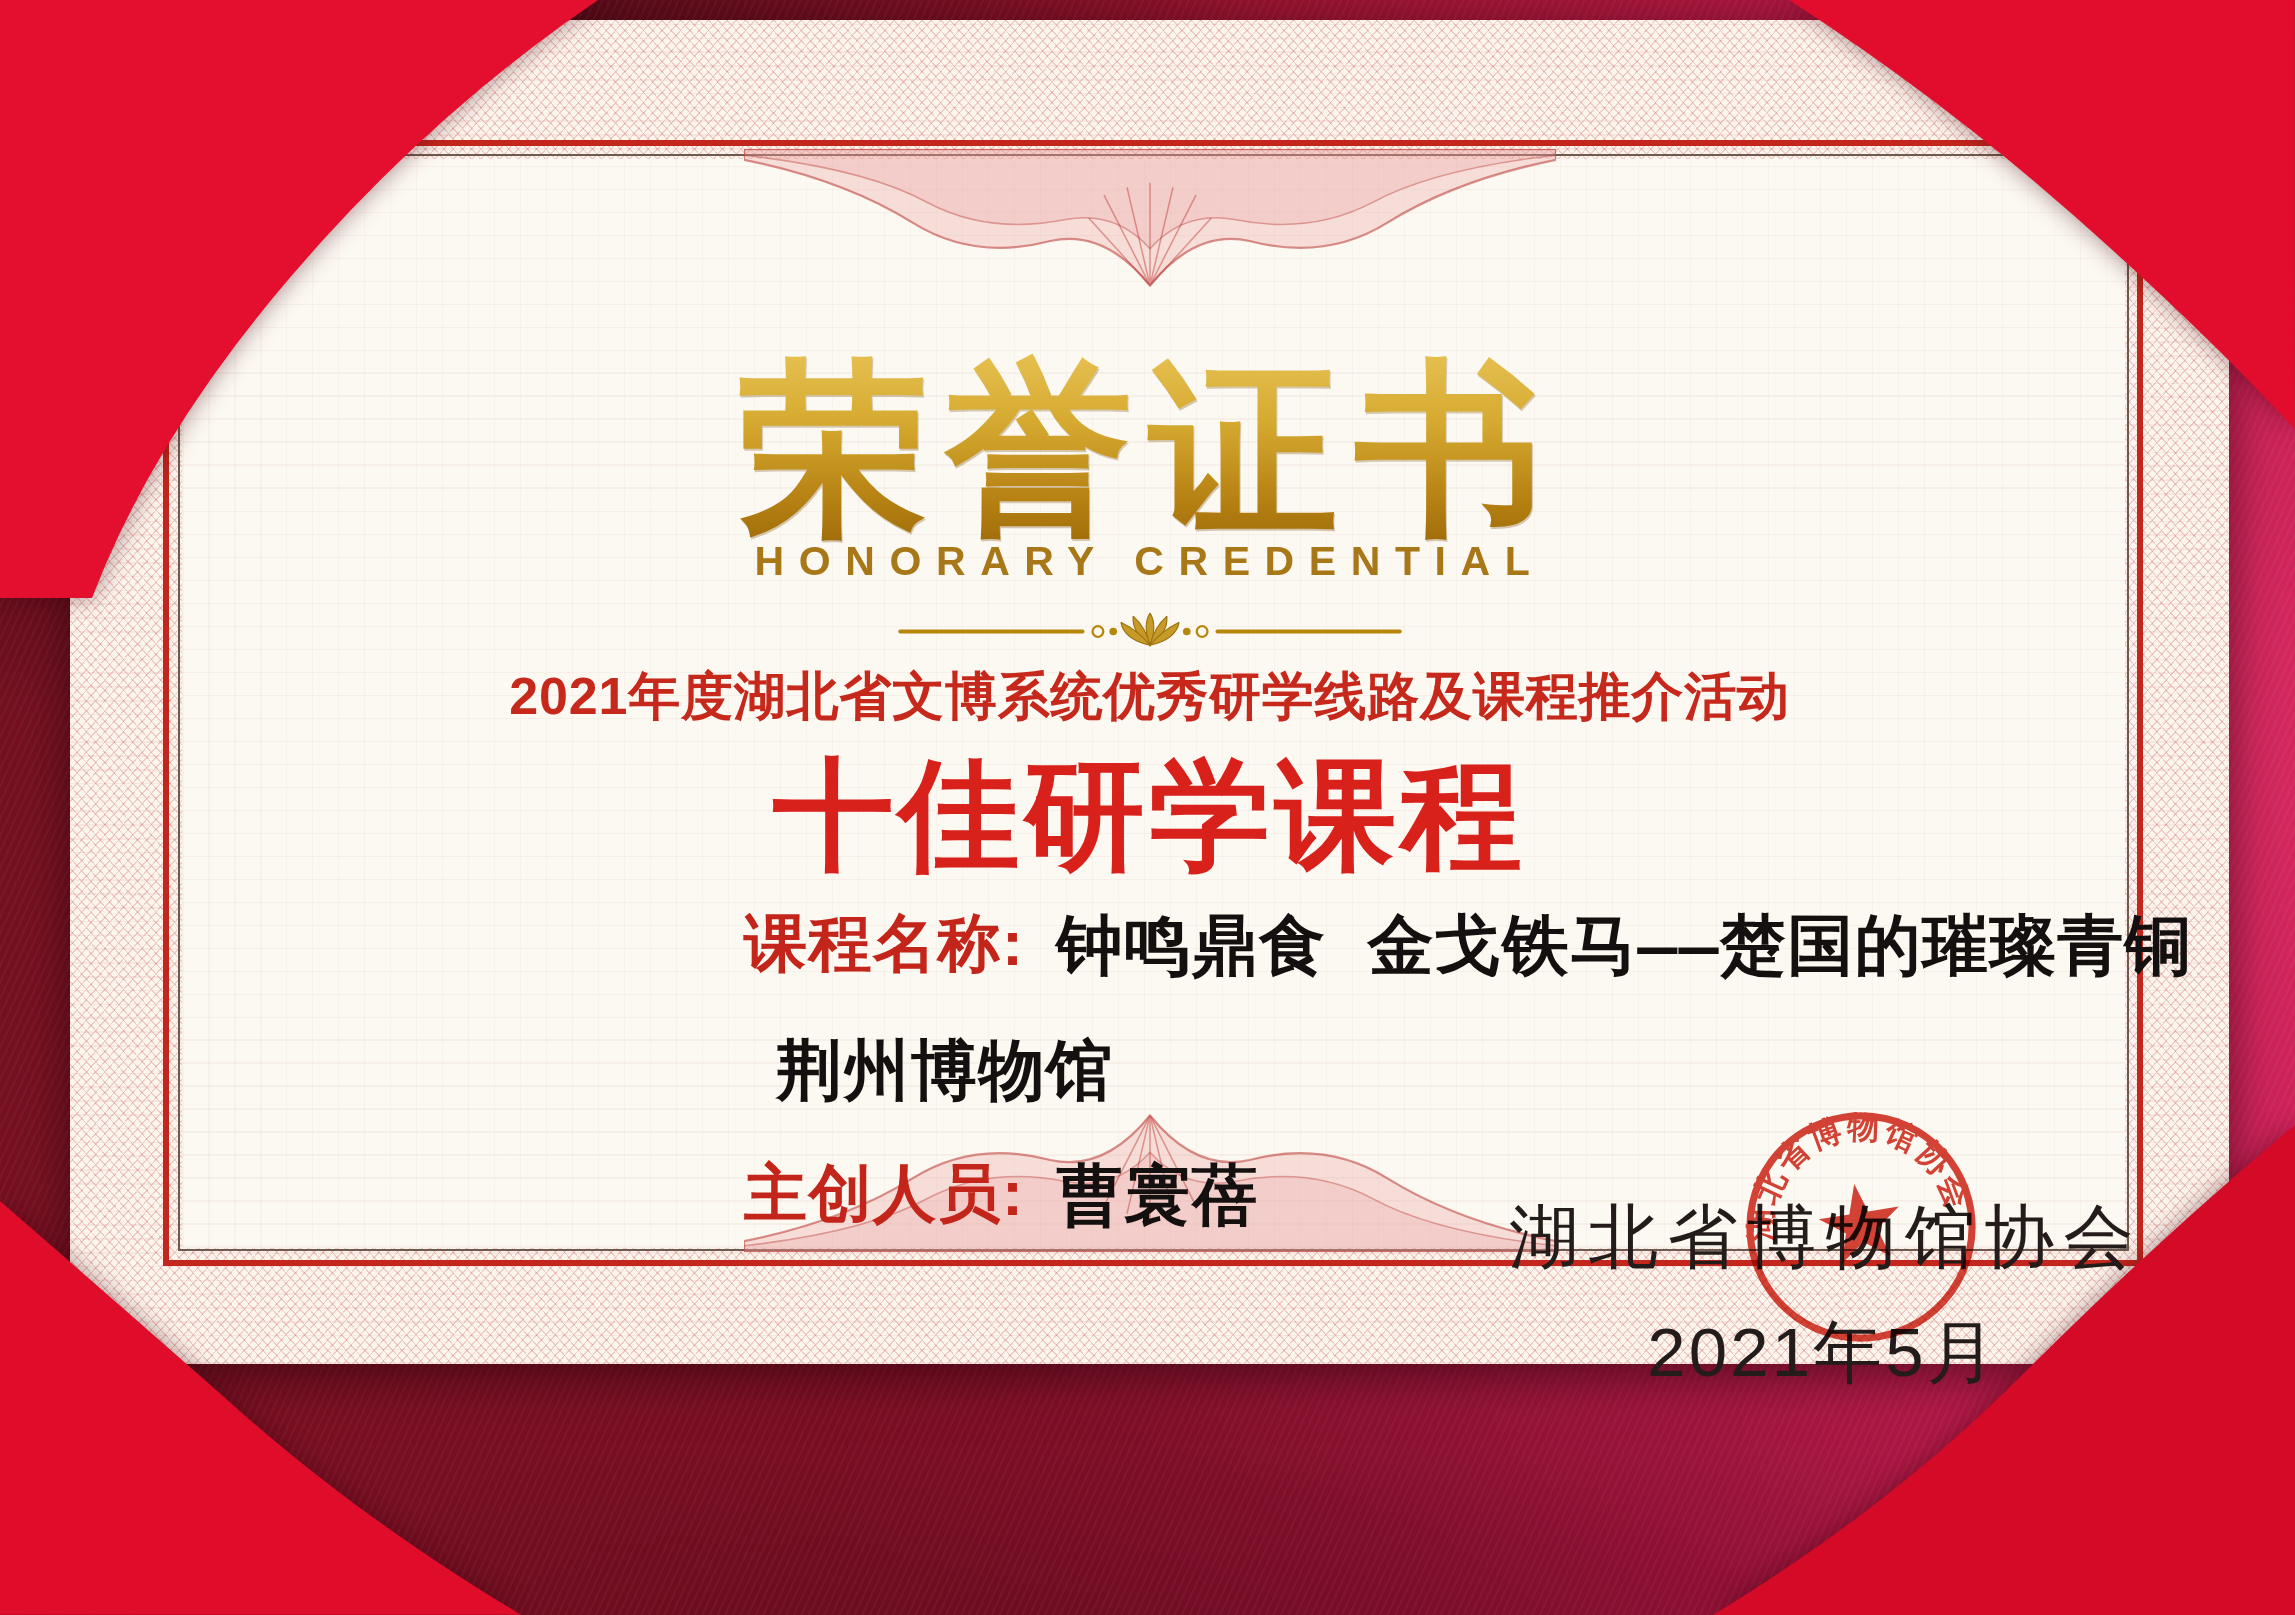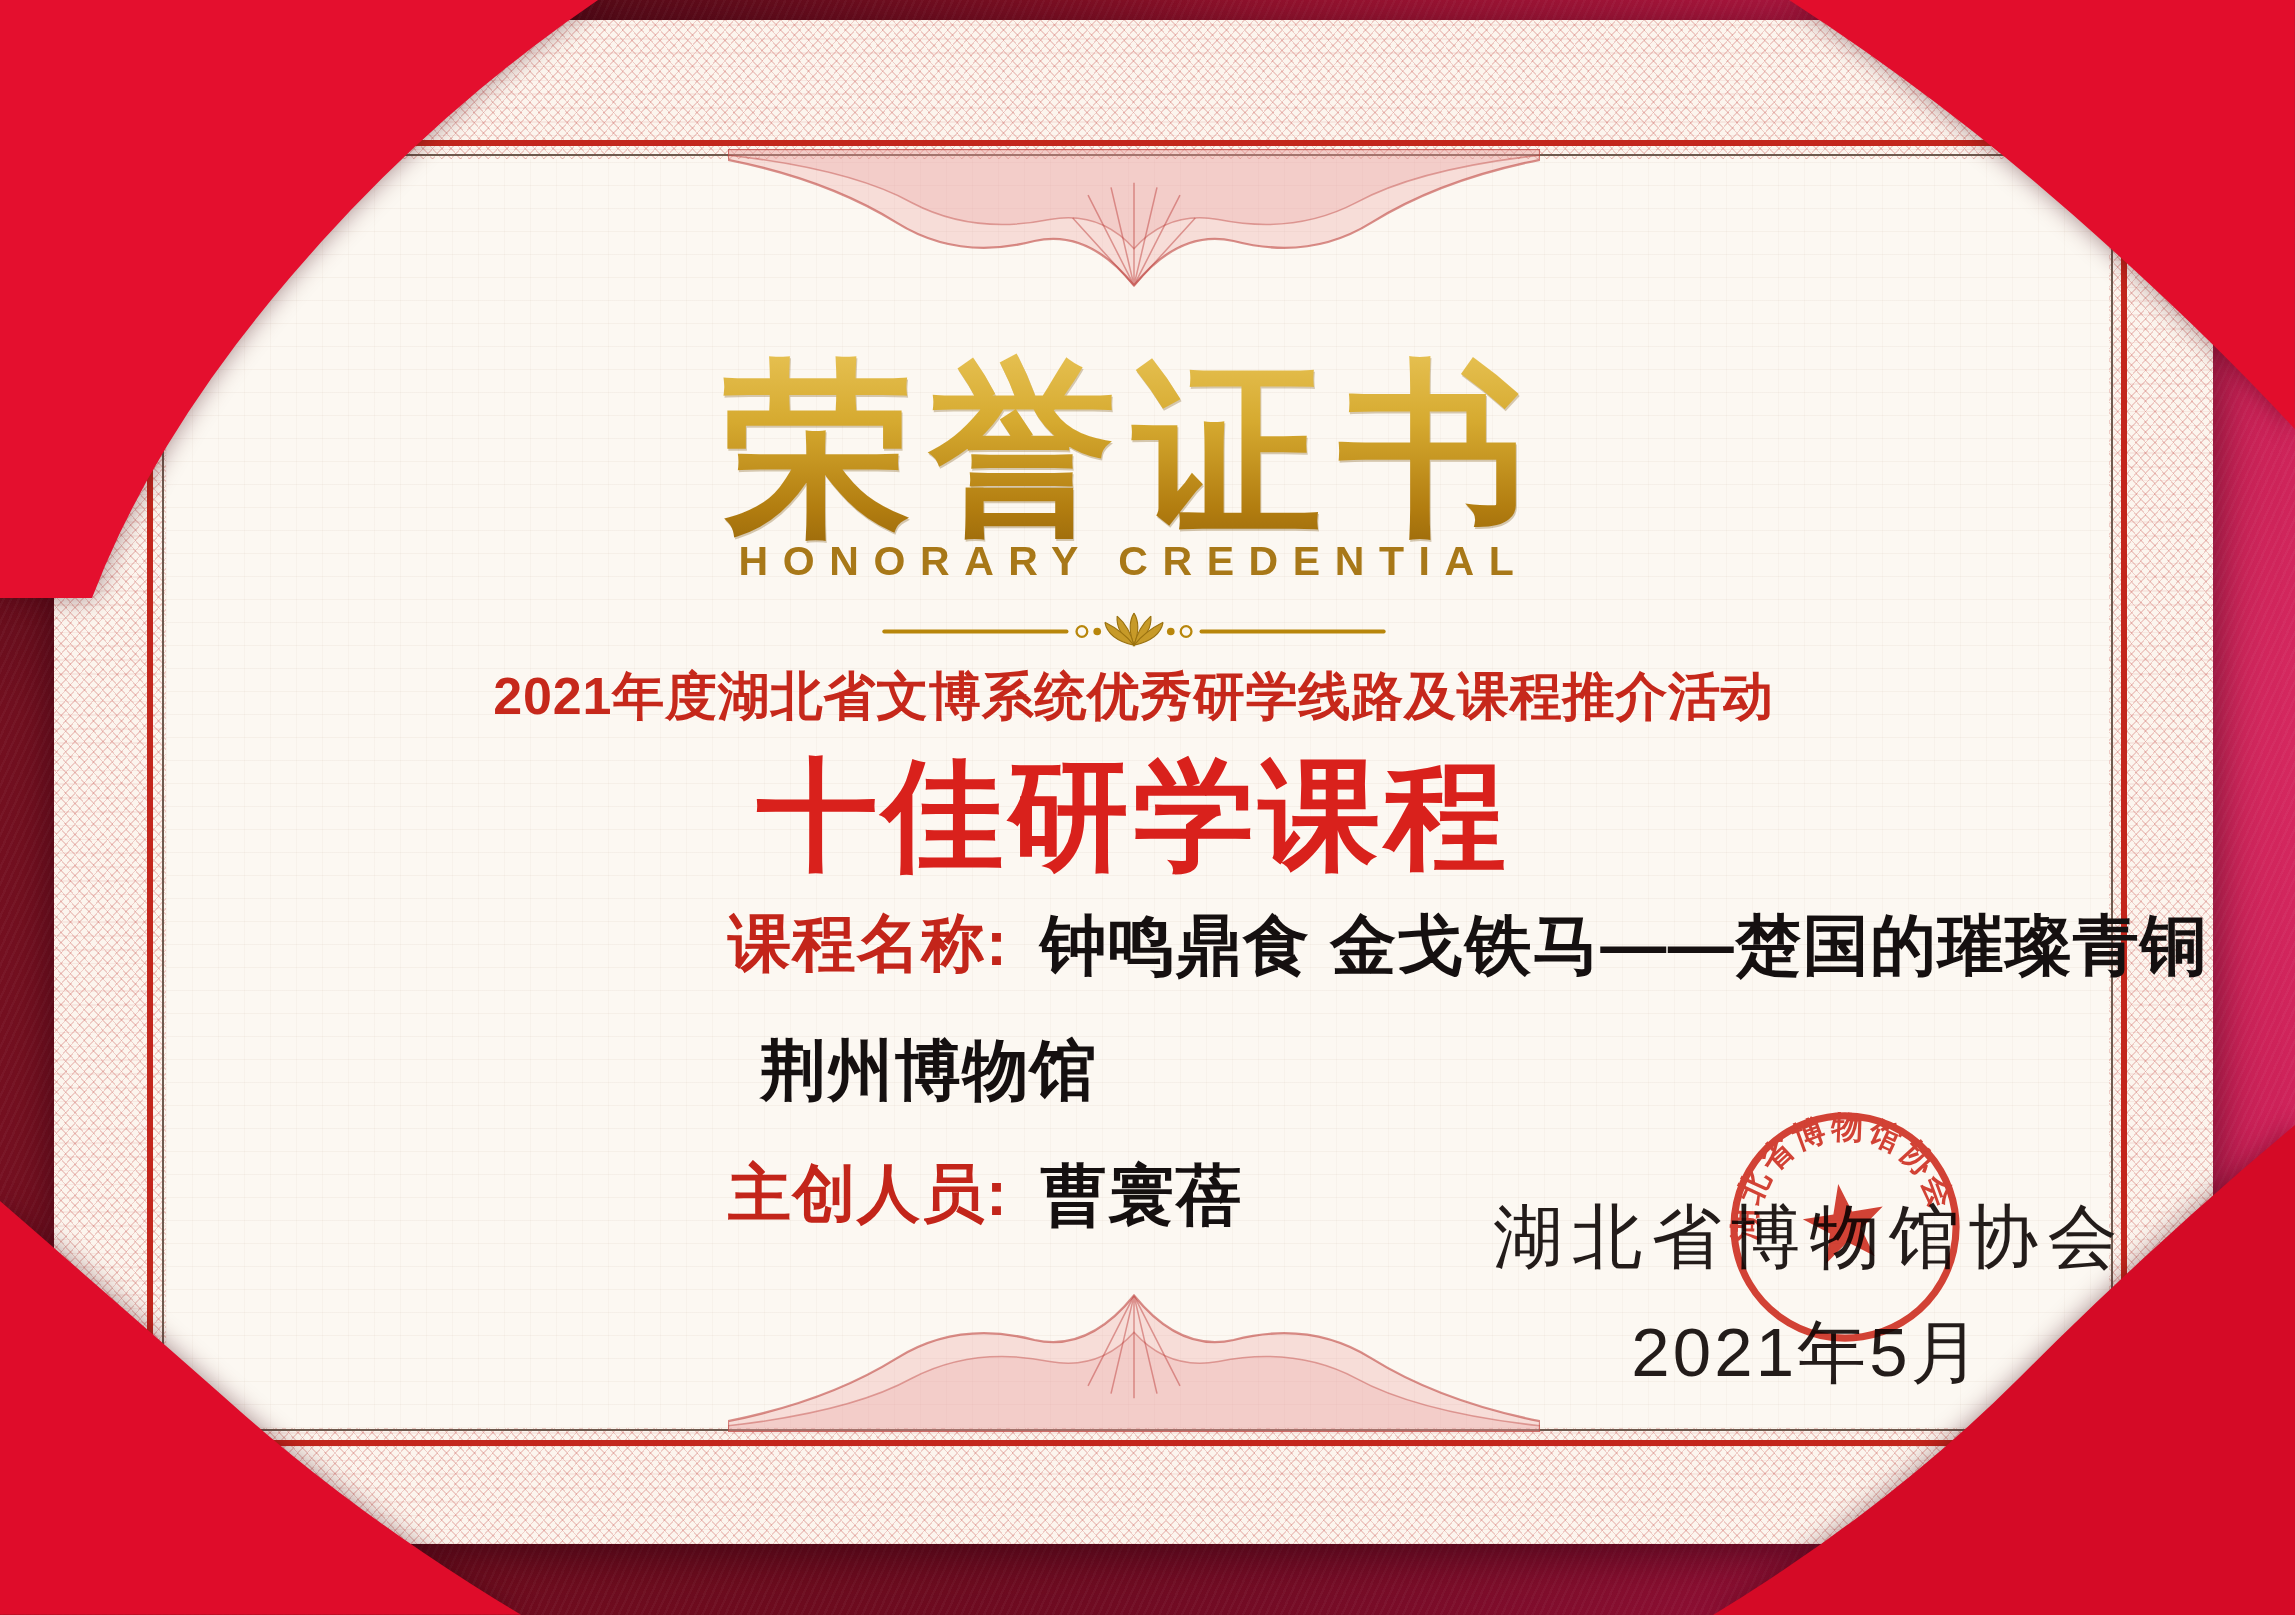--- a/index.html
+++ b/index.html
@@ -16,21 +16,21 @@
       radial-gradient(110% 90% at 50% 118%, rgba(35,0,8,.55), transparent 55%),
       linear-gradient(100deg, #70101f 0%, #8e1129 42%, #ae1440 76%, #c51a52 100%);
   }
   .velvet::after{
     content:""; position:absolute; inset:0;
     background:repeating-linear-gradient(115deg, rgba(255,255,255,.035) 0 2.3px, transparent 2.3px 6.9px);
   }
 
   
   .certificate {
-    position:absolute; left:54px; top:20px; width:2159px; height:1524px;
+    position:absolute; left:70px; top:20px; width:2159px; height:1344px;
     background:#fef9c3;
     box-shadow:0 10.7px 46px rgba(35,0,10,.6);
   }
   
   .band {
     position:absolute; inset:0;
     background-color:#fcf5ee;
     background-image:
       repeating-linear-gradient(48deg,  rgba(186,44,40,.20) 0 1.2px, transparent 1.2px 6.9px),
       repeating-linear-gradient(-48deg, rgba(186,44,40,.20) 0 1.2px, transparent 1.2px 6.9px),
@@ -74,21 +74,21 @@
   .award-line {
     position:absolute; top:729px; left:0; width:100%;
     display:flex; justify-content:center; align-items:flex-end; white-space:nowrap;
   }
   .award-title   { font-size:121px; font-weight:900; color:#d9211c; letter-spacing:4.6px; line-height:1.1;text-align:center; }
   .award-category{ font-size:54px;  font-weight:700; color:#d9211c; margin-left:15.3px; padding-bottom:13.8px; }
 
   .fields { position:absolute; top:881px; left:674px; text-align:left; }
   .field-row { display:flex; align-items:flex-start; margin-bottom:35px; white-space:nowrap; }
   .field-label { font-size:63px; font-weight:800; color:#c3251a; letter-spacing:1.5px; }
-  .field-value { font-size:66px; font-weight:700; color:#151010; margin-left:32px; letter-spacing:1.5px; }
+  .field-value { font-size:66px; font-weight:700; color:#151010; margin-left:32px; letter-spacing:1.5px;font-family:Liberation Mono, monospace; }
 
   .sign { position:absolute; top:1171px; left:1439px; width:628px; text-align:center; }
   .issuer { font-size:70px; color:#231c1a; letter-spacing:9.2px; white-space:nowrap; }
   .issue-date { font-size:69px; color:#231c1a; margin-top:22px; letter-spacing:3.1px; white-space:nowrap; }
 
   .seal { position:absolute; left:1672px; top:1088px; width:238px; height:238px;
           transform:rotate(-9deg); mix-blend-mode:multiply; opacity:.92; }
 
   
   .corner { position:absolute; filter:drop-shadow(0 0 12.3px rgba(60,0,12,.45)); }

